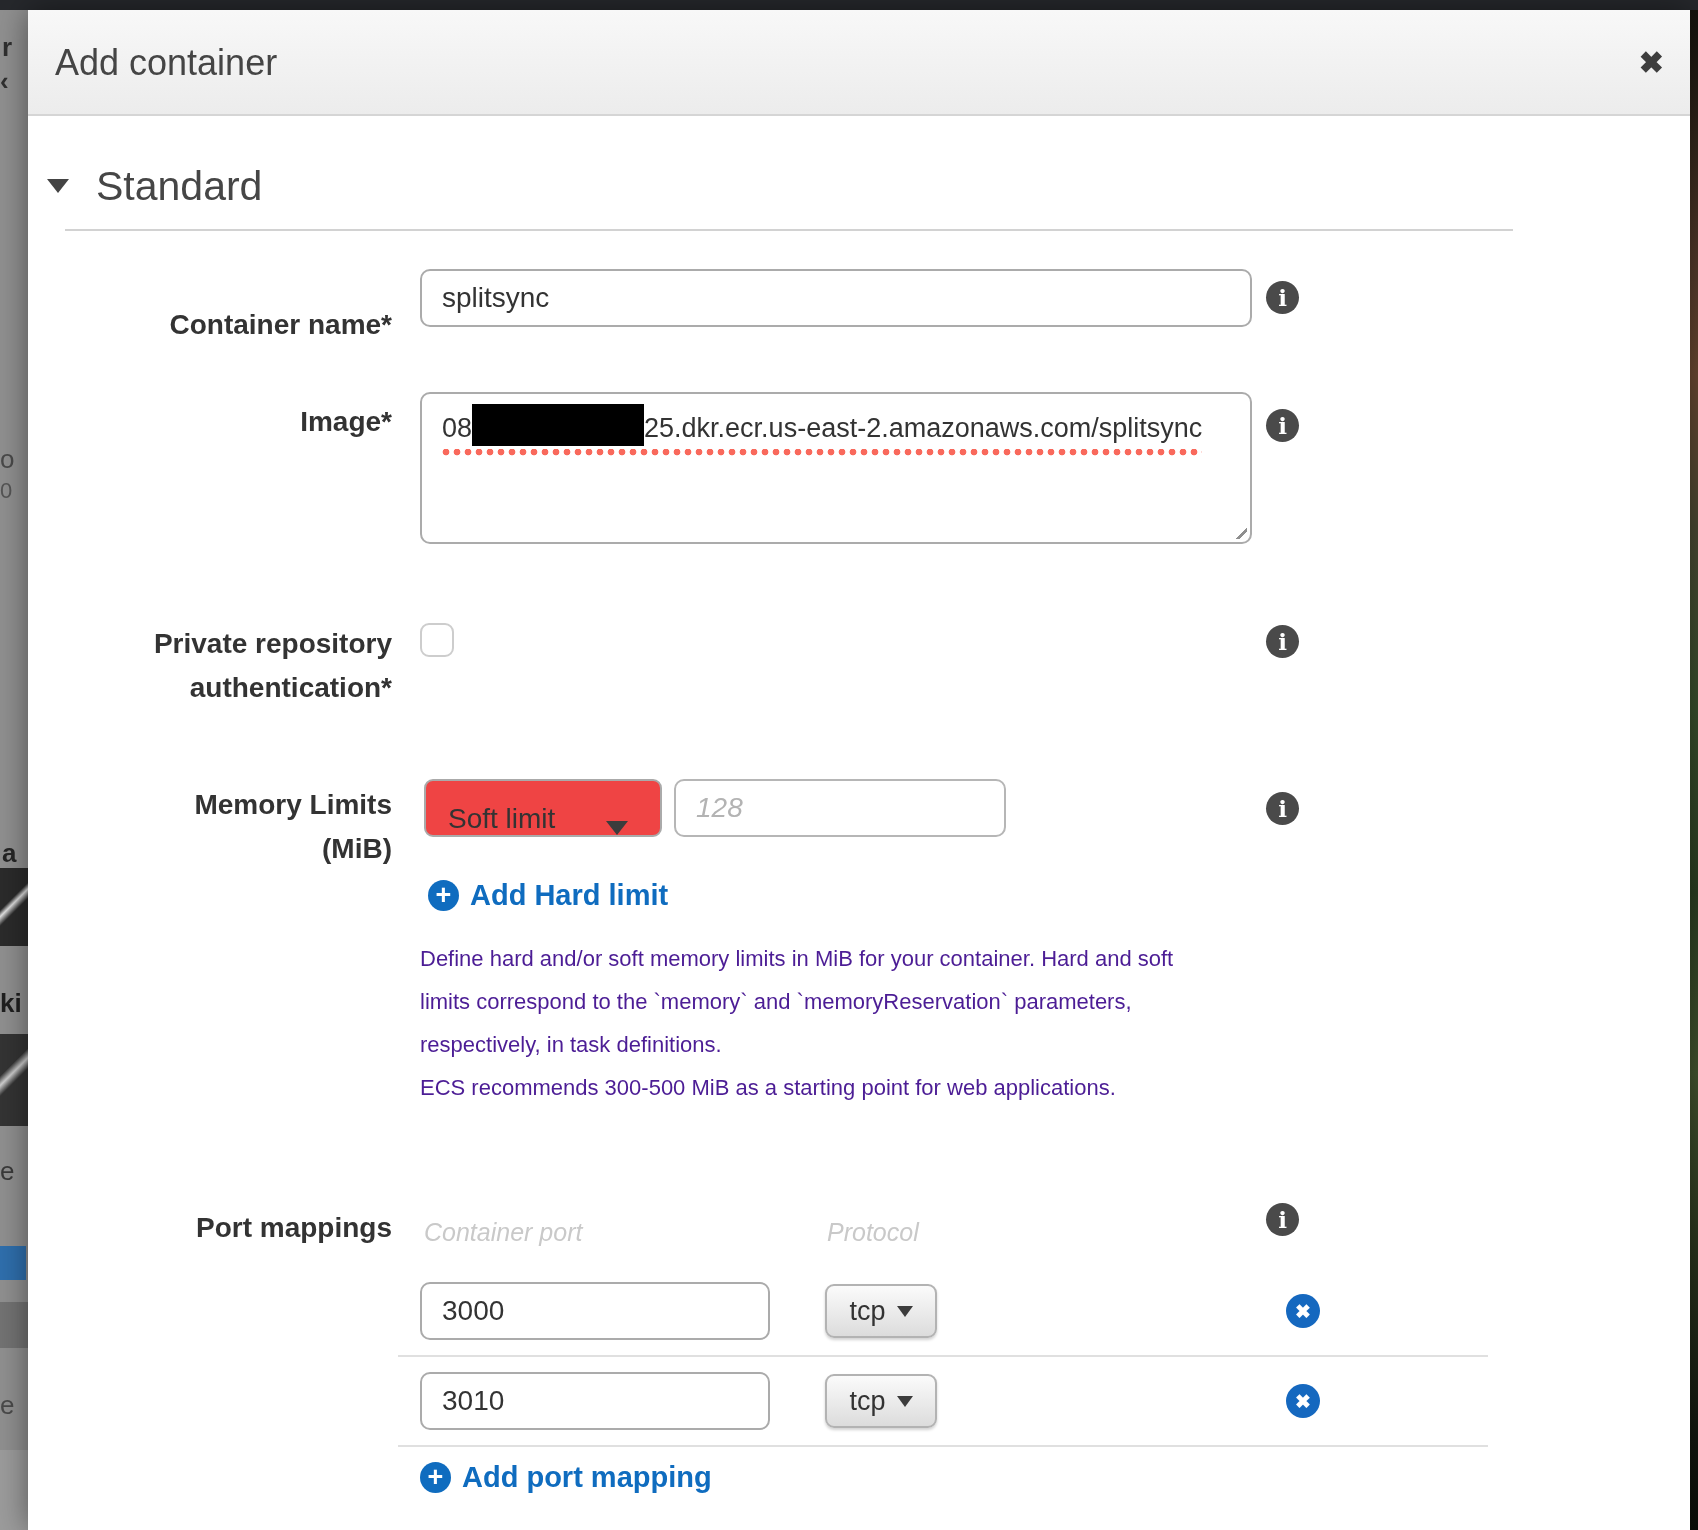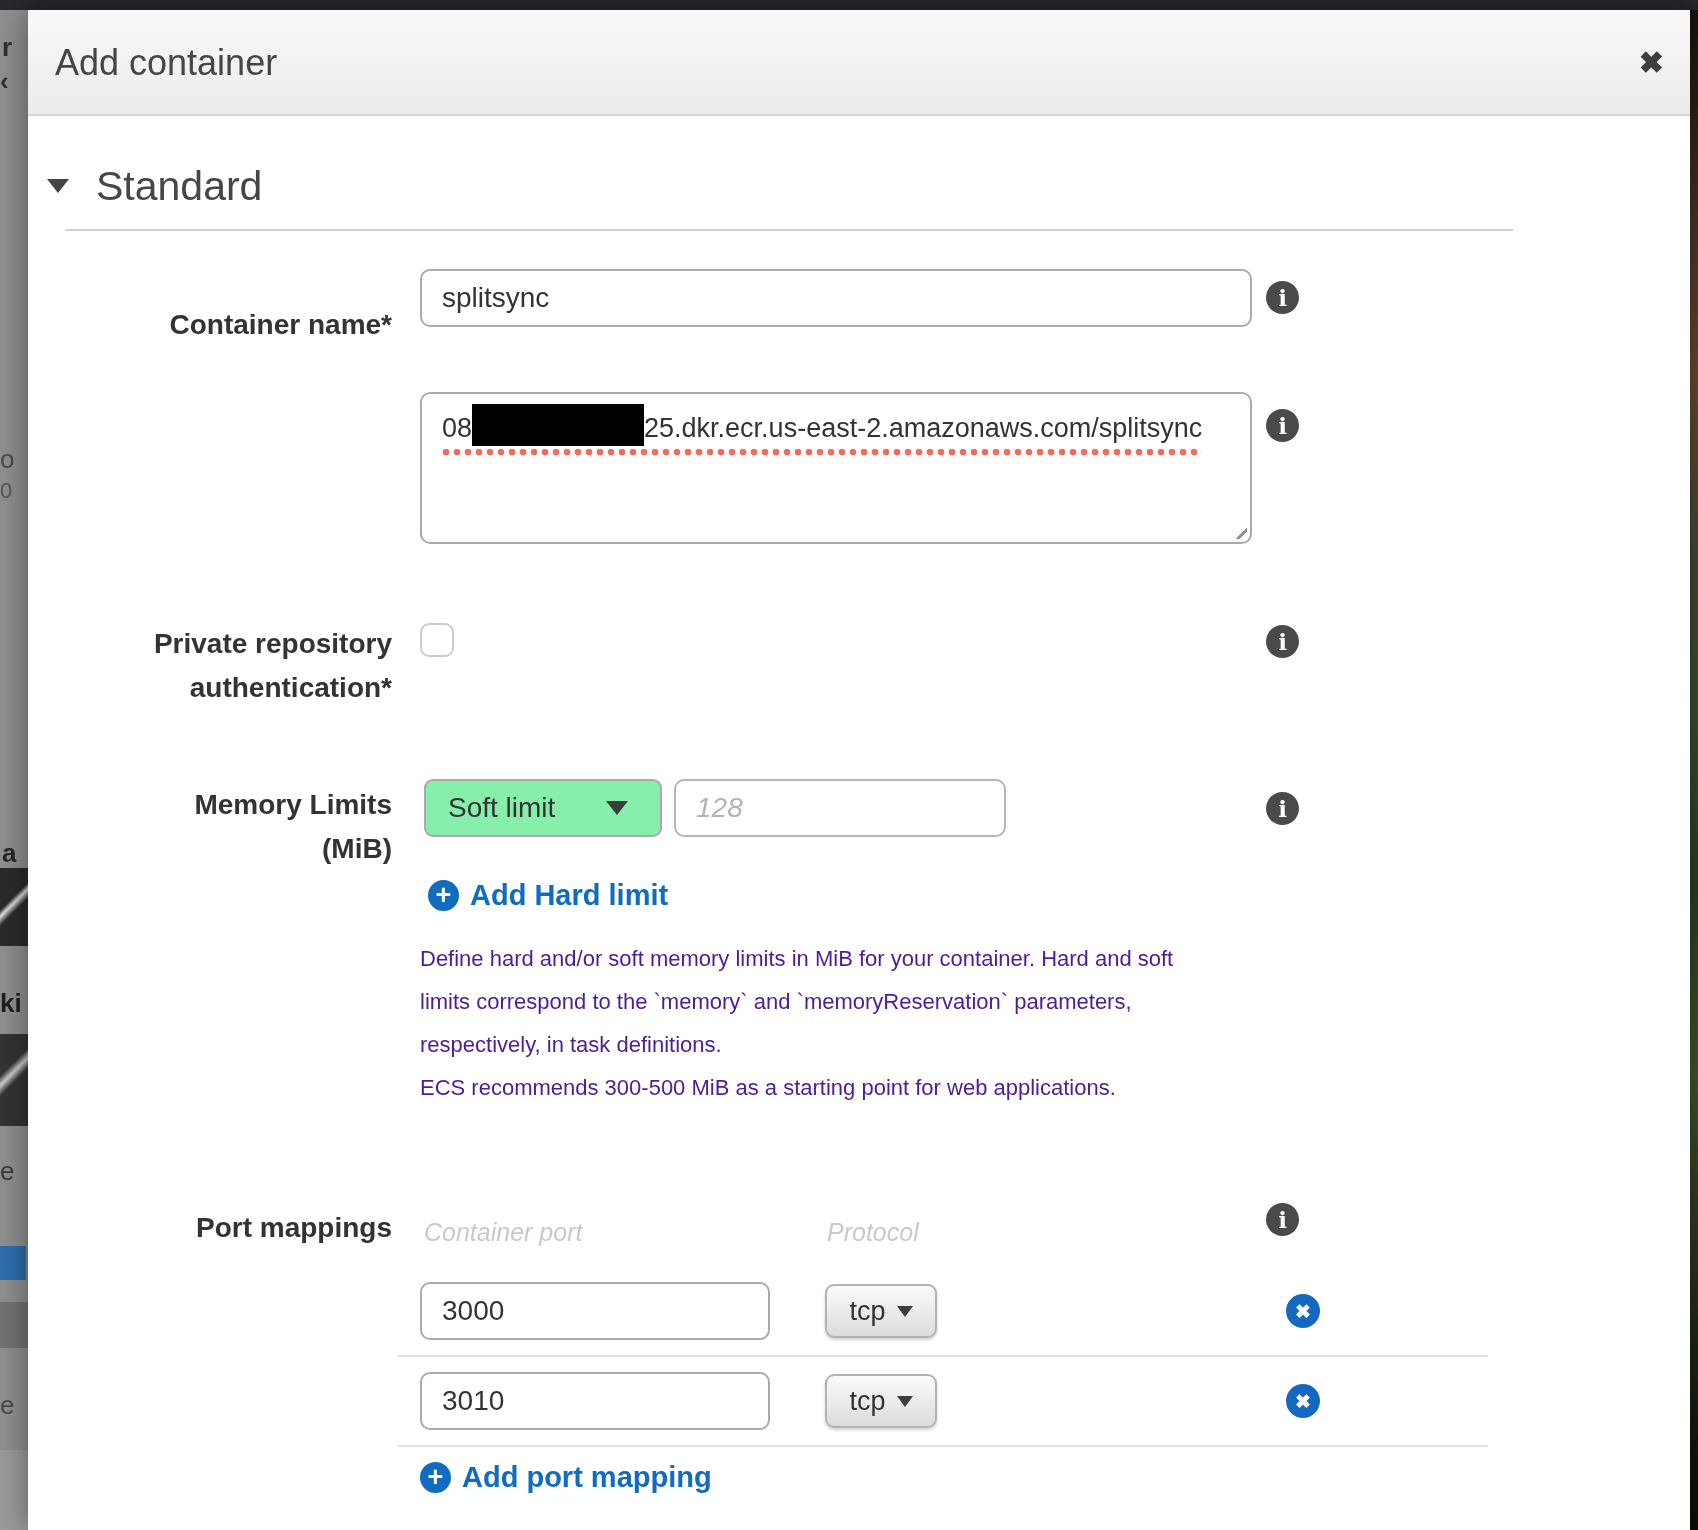--- a/index.html
+++ b/index.html
@@ -36,22 +36,22 @@
     font-size:23px; display:flex; align-items:center; justify-content:center; cursor:pointer; }
   .squiggle { display:inline-block; padding-bottom:11px;
     background-image:radial-gradient(circle at 4px 3px, #f9695c 3px, rgba(249,105,92,0) 3.7px);
     background-size:11px 8px; background-repeat:repeat-x; background-position:left bottom; }
   .redact { display:inline-block; width:172px; height:42px; background:#000; vertical-align:-9px; }
   .rsz { position:absolute; right:3px; bottom:3px; width:22px; height:22px;
     background:repeating-linear-gradient(-45deg, rgba(0,0,0,0) 0 5px, #8f8f8f 5px 8px, rgba(0,0,0,0) 8px 11px);
     clip-path:polygon(100% 0, 100% 100%, 0 100%); cursor:nwse-resize; }
   .checkbox { position:absolute; left:420px; top:623px; width:34px; height:34px;
     border:2px solid #cdcdcd; border-radius:9px; background:#fff; cursor:pointer; }
-  .select { position:absolute; border:2px solid #aaa; border-radius:9px; background:#86efac;
-    font-size:28px; color:#333; display:flex; align-items:center; justify-content:space-between;
+  .select { position:absolute; border:2px solid #aaa; border-radius:9px; background:#ef4444;
+    font-size:28px; color:#333; display:flex; align-items:flex-end; justify-content:space-between;
     padding:0 32px 0 22px; cursor:pointer; }
   .caret { width:0; height:0; border-left:11px solid transparent; border-right:11px solid transparent;
     border-top:14px solid #3c3c3c; }
   .caret.sm { border-left-width:8px; border-right-width:8px; border-top-width:11px; }
   .linkrow { position:absolute; display:flex; align-items:center; cursor:pointer; }
   .plus { width:31px; height:31px; border-radius:50%; background:#0f6cbf; color:#fff;
     display:flex; align-items:center; justify-content:center; font-size:27px; font-weight:bold;
     line-height:31px; margin-right:11px; }
   .linktxt { font-size:29px; font-weight:bold; color:#0f6cbf; }
   .help { position:absolute; left:420px; font-size:22px; color:#4c1d95; line-height:43px; white-space:nowrap; }
@@ -102,20 +102,21 @@
   <div class="hrule" style="left:65px; top:229px; width:1448px;"></div>
 
   <div class="lbl" style="top:279px;margin-top:24px;">Container name*</div>
   <div class="inp" style="left:420px; top:269px; width:832px; height:58px;">
     <span>splitsync</span>
   </div>
   <div class="info" style="top:281px;">
     <span>i</span>
   </div>
 
+  <div class="lbl" style="top:400px;">Image*</div>
   <div class="inp" style="left:420px; top:392px; width:832px; height:152px; align-items:flex-start; padding-top:10px; font-size:27px;">
     <span class="squiggle"><span>08</span><span class="redact"></span><span>25.dkr.ecr.us-east-2.amazonaws.com/splitsync</span></span>
     <span class="rsz"></span>
   </div>
   <div class="info" style="top:409px;">
     <span>i</span>
   </div>
 
   <div class="lbl" style="top:622px;">
     <div>Private repository</div>

